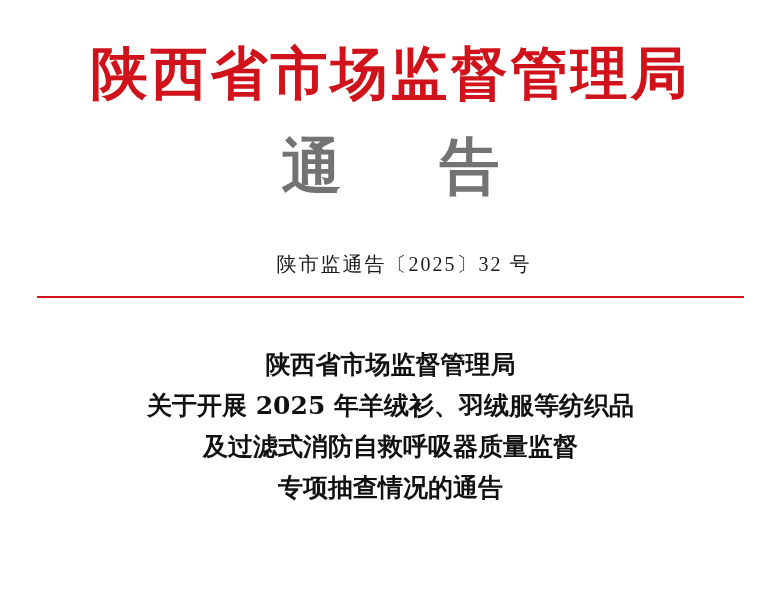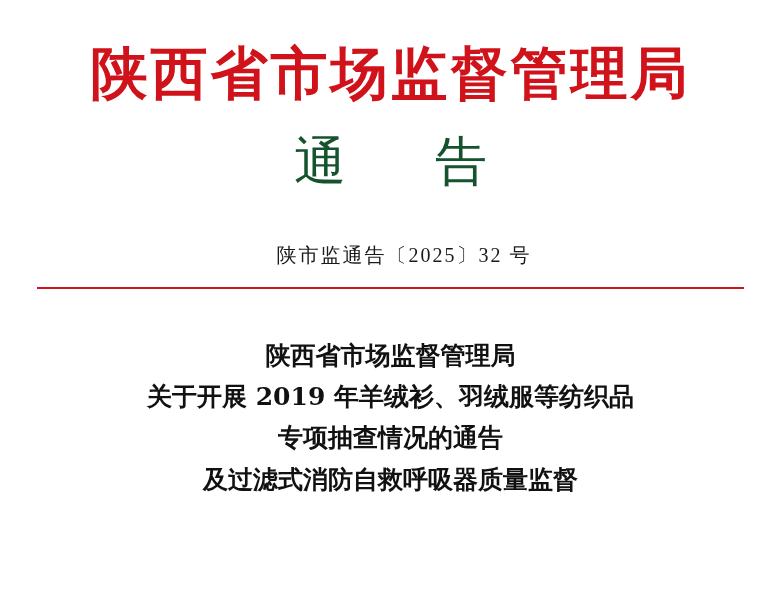--- a/index.html
+++ b/index.html
@@ -25,24 +25,24 @@
     font-family: "DejaVu Serif", "Liberation Serif", serif;
     font-weight: bold;
     font-size: 57px;
     letter-spacing: 3px;
     line-height: 1.1;
     padding-top: 42px;
     white-space: nowrap;
   }
   .doc-type {
     text-align: center;
-    color: #14532d;
+    color: #737373;
     font-family: "DejaVu Serif", "Liberation Serif", serif;
-    font-weight: normal;
-    font-size: 52px;
+    font-weight: bold;
+    font-size: 60px;
     line-height: 1.1;
     padding-top: 28px;
     white-space: nowrap;
   }
   .doc-type .gap {
     display: inline-block;
     width: 56px;
   }
   .doc-number {
     text-align: center;
@@ -85,18 +85,18 @@
     <span class="gap"></span>
     <span>告</span>
   </div>
 
   <div class="doc-number">陕市监通告〔2025〕32 号</div>
 
   <div class="red-rule"></div>
 
   <div class="title-block">
     <div class="line">陕西省市场监督管理局</div>
-    <div class="line">关于开展 2019 年羊绒衫、羽绒服等纺织品</div>
+    <div class="line">关于开展 2025 年羊绒衫、羽绒服等纺织品</div>
+    <div class="line">及过滤式消防自救呼吸器质量监督</div>
     <div class="line">专项抽查情况的通告</div>
-    <div class="line">及过滤式消防自救呼吸器质量监督</div>
   </div>
 
 </div>
 
 </body></html>

